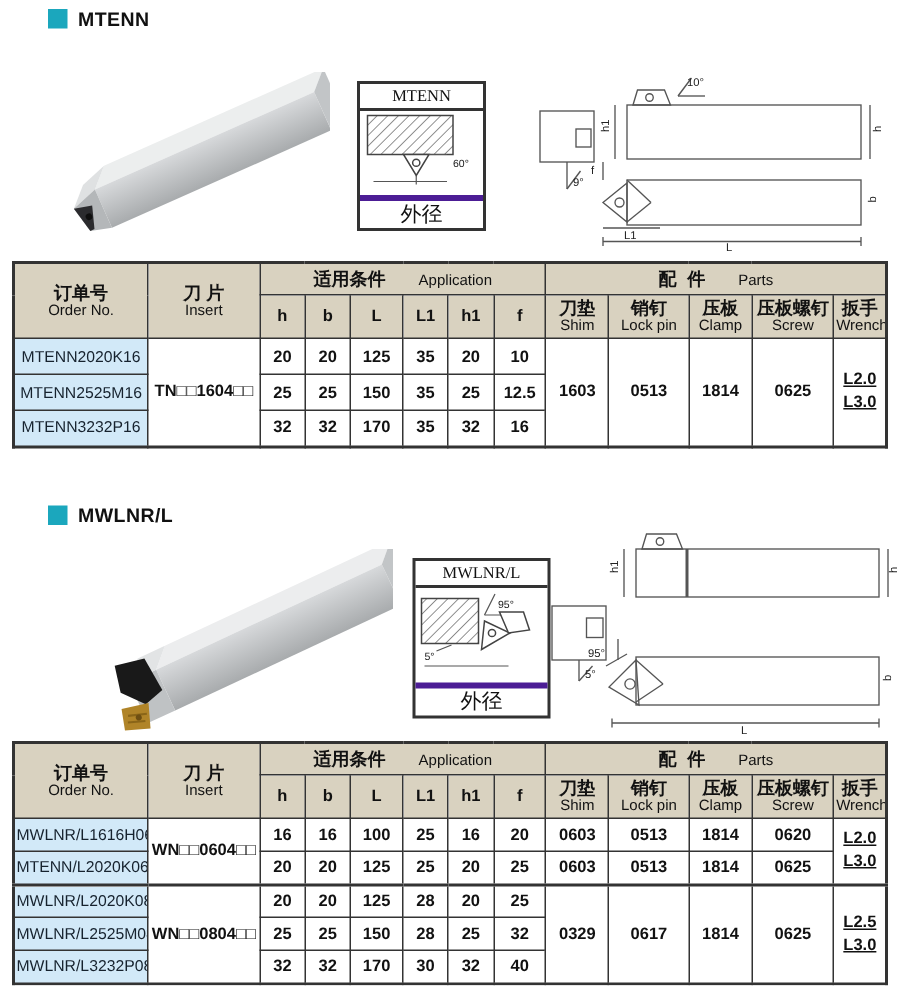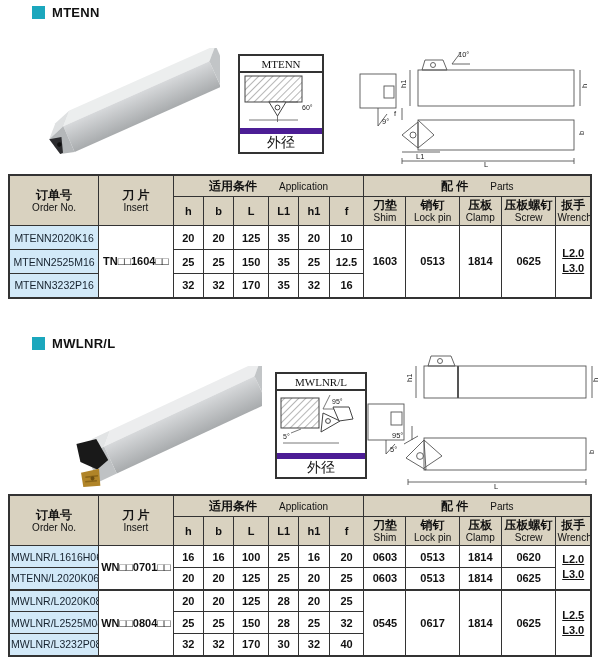--- a/index.html
+++ b/index.html
@@ -8,30 +8,30 @@
   .section-header{position:absolute;display:flex;align-items:center;gap:7px;}
   .bullet{width:13px;height:13px;background:#1ba7bd;}
   .section-title{font-size:13px;font-weight:bold;letter-spacing:.3px;color:#111;}
 
   .photo,.drawing{position:absolute;}
 
   .diag-box{position:absolute;border:2px solid #333;background:#fff;display:flex;flex-direction:column;box-sizing:border-box;}
   .diag-title{height:20px;border-bottom:2px solid #333;display:flex;align-items:center;justify-content:center;
               font-family:"Liberation Serif",serif;font-size:11px;color:#111;}
   .diag-mid{flex:1;position:relative;}
-  .diag-caption{height:23px;border-top:6px solid #4c1d95;display:flex;align-items:center;justify-content:center;
+  .diag-caption{height:23px;border-top:4px solid #4c1d95;display:flex;align-items:center;justify-content:center;
                 font-size:14px;color:#111;}
 
   table.spec{position:absolute;width:584px;border-collapse:collapse;table-layout:fixed;
              border:2px solid #333;font-size:11px;background:#fff;}
   table.spec th,table.spec td{border:1px solid #333;text-align:center;vertical-align:middle;padding:0 1px;overflow:hidden;}
   table.spec thead th{background:#d9d2c0;font-weight:bold;}
   .zh{display:block;font-size:12px;font-weight:bold;line-height:14px;}
   .en{display:block;font-size:10px;font-weight:normal;line-height:12px;}
-  .zh-inline{font-size:12px;font-weight:bold;}
+  .zh-inline{font-size:12px;font-weight:bold;font-family:Liberation Mono, monospace;}
   .en-inline{font-size:10px;font-weight:normal;margin-left:22px;}
   .app-letter{font-size:11px;font-weight:bold;}
   td.order{background:#d2e9f8;font-size:10.5px;color:#16222e;margin-top:12px;}
   td.num{font-weight:bold;font-size:11px;}
   td.insert-cell{font-weight:bold;font-size:11px;background:#fff;margin-top:36px;}
   td.wrench span{display:block;font-weight:bold;line-height:15px;text-decoration:underline;}
   tr.group-start td{border-top:2px solid #333;}
   .parts-start{border-left:2px solid #333;}
   #table1 thead tr.r1 th{height:20px;}
   #table1 thead tr.r2 th{height:28px;}
@@ -372,21 +372,21 @@
         <th>
           <span class="zh">扳手</span>
           <span class="en">Wrench</span>
           </th>
       </tr>
     </thead>
     <tbody>
 
       <tr>
         <td class="order">MWLNR/L1616H06</td>
-        <td class="insert-cell" rowspan="2">WN□□0701□□</td>
+        <td class="insert-cell" rowspan="2">WN□□0604□□</td>
         <td class="num">16</td>
         <td class="num">16</td>
         <td class="num">100</td>
         <td class="num">25</td>
         <td class="num">16</td>
         <td class="num">20</td>
         <td class="num parts-start">0603</td>
         <td class="num">0513</td>
         <td class="num">1814</td>
         <td class="num">0620</td>
@@ -411,21 +411,21 @@
 
       <tr class="group-start">
         <td class="order">MWLNR/L2020K08</td>
         <td class="insert-cell" rowspan="3">WN□□0804□□</td>
         <td class="num">20</td>
         <td class="num">20</td>
         <td class="num">125</td>
         <td class="num">28</td>
         <td class="num">20</td>
         <td class="num">25</td>
-        <td class="num parts-start" rowspan="3">0545</td>
+        <td class="num parts-start" rowspan="3">0329</td>
         <td class="num" rowspan="3">0617</td>
         <td class="num" rowspan="3">1814</td>
         <td class="num" rowspan="3">0625</td>
         <td class="wrench" rowspan="3">
           <span>L2.5</span>
           <span>L3.0</span>
         </td>
       </tr>
       <tr>
         <td class="order">MWLNR/L2525M08</td>

